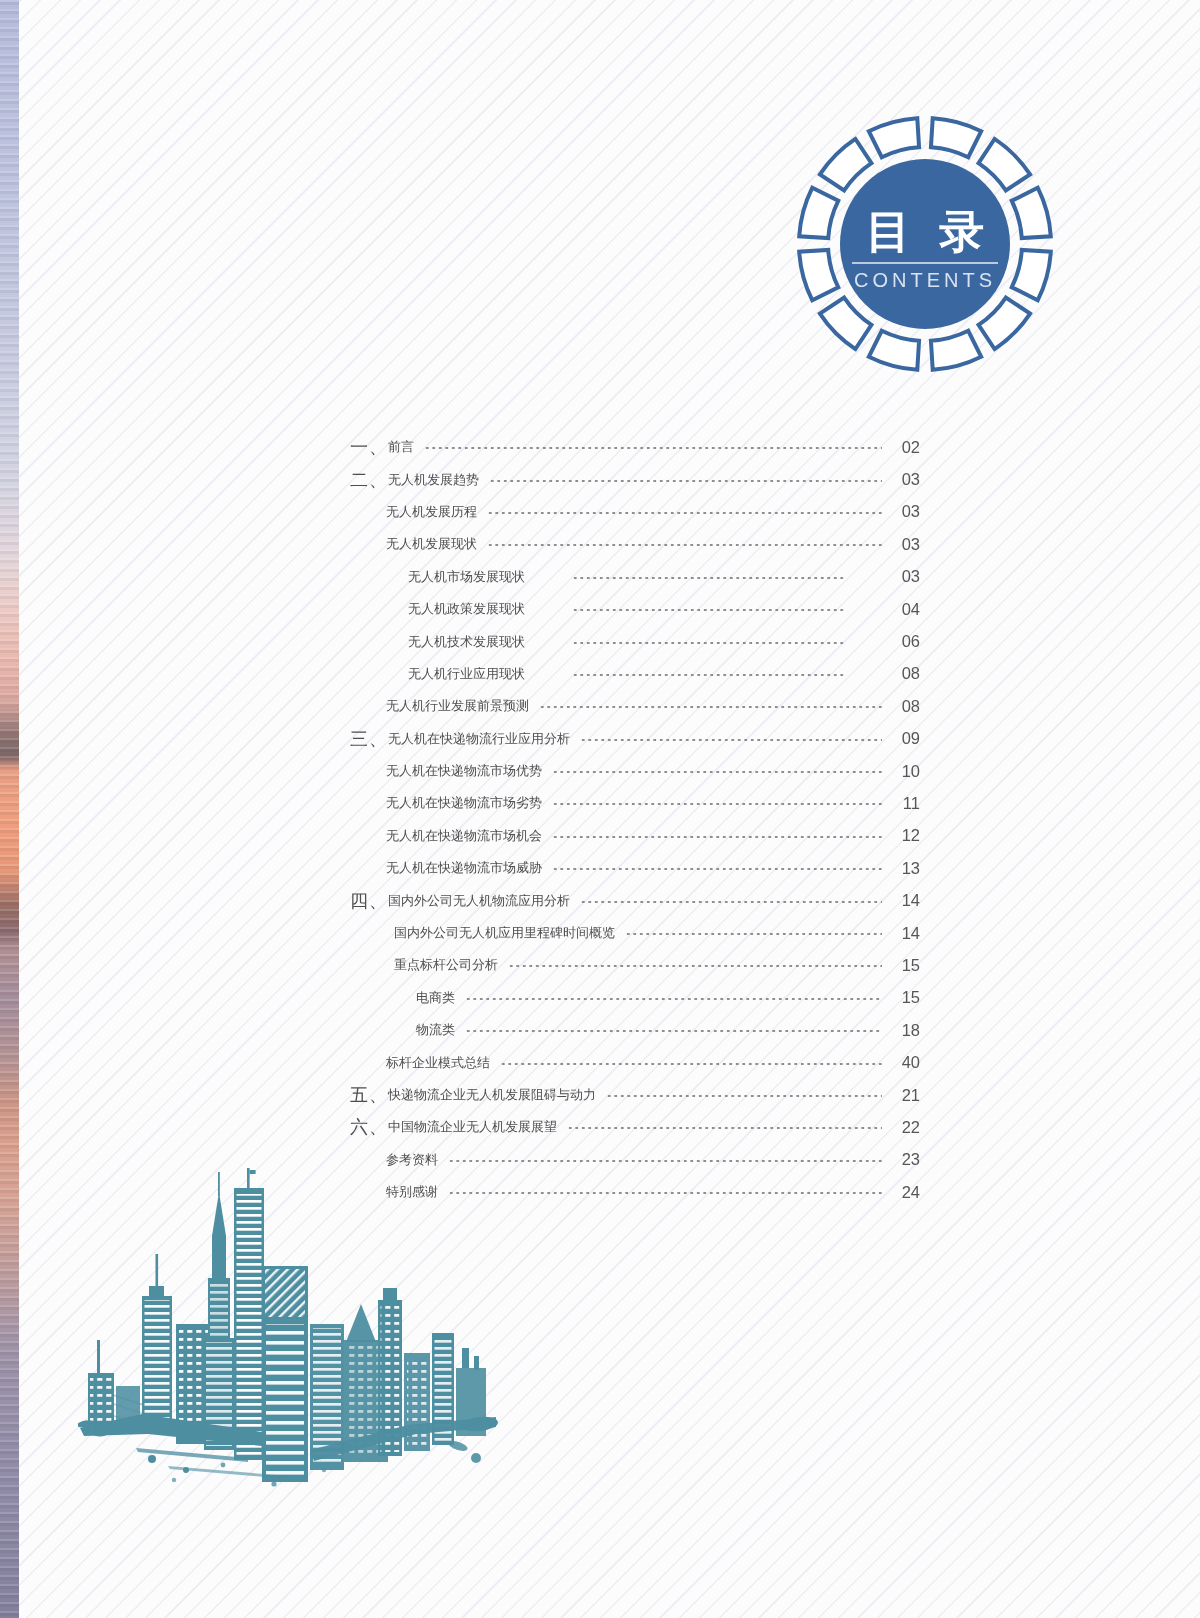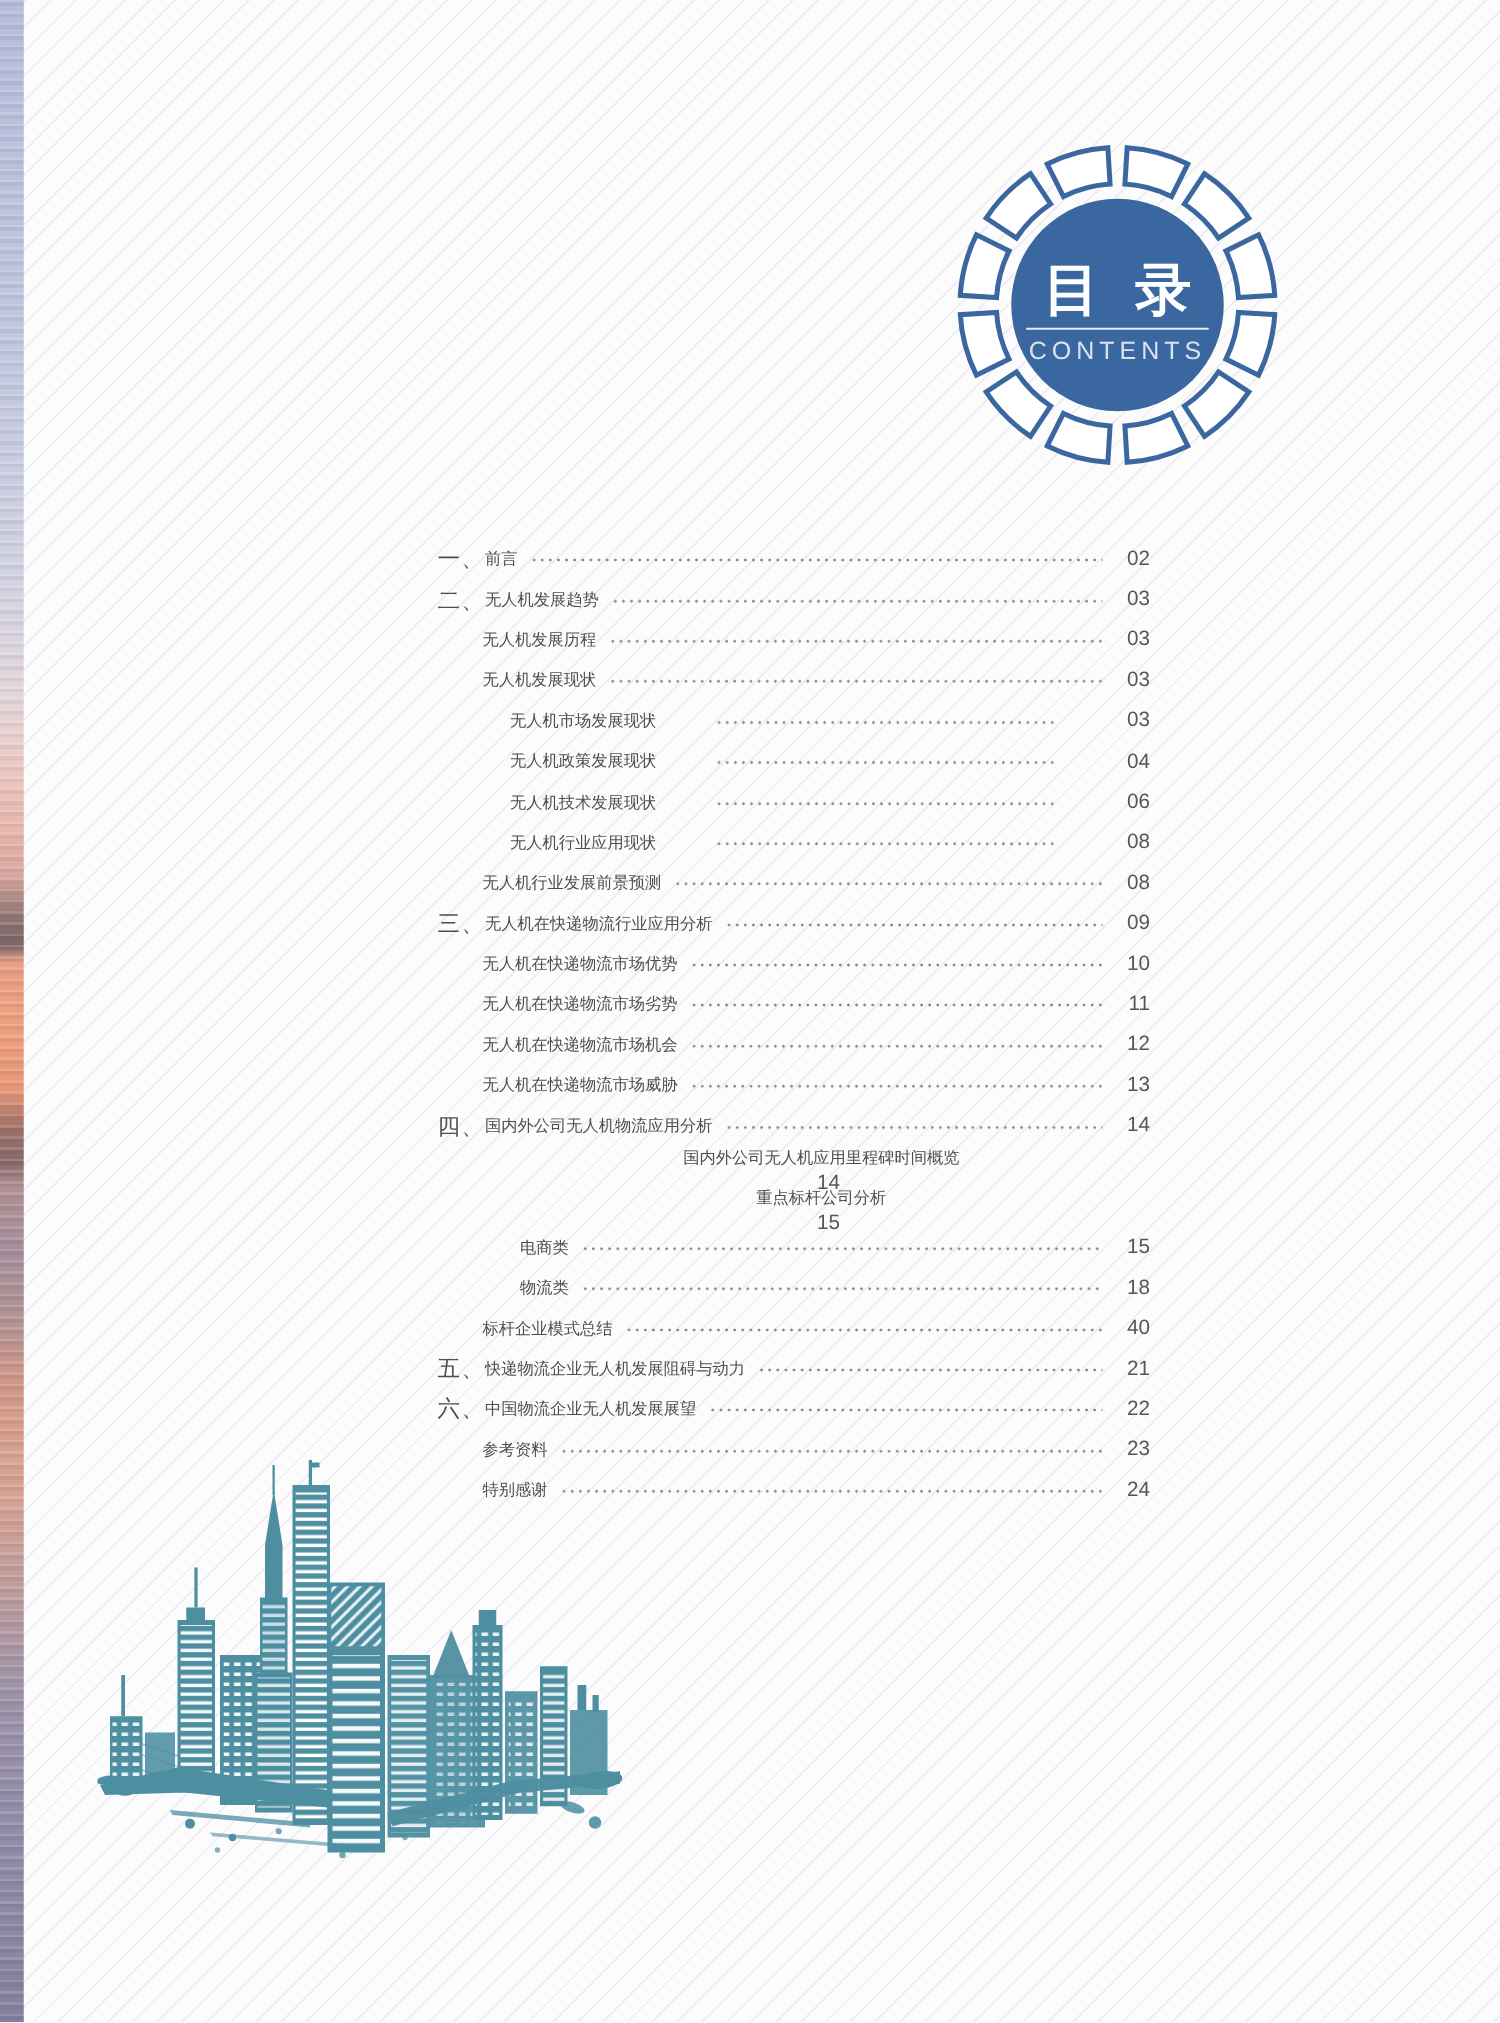--- a/index.html
+++ b/index.html
@@ -54,21 +54,21 @@
       #8a87a3 95.8%,
       #82809c 100%);
   }
   .photo-strip:after { 
     content:""; position:absolute; inset:0;
     background:repeating-linear-gradient(to bottom,
       rgba(255,255,255,0.14) 0 2px, rgba(0,0,0,0.05) 2px 5px, rgba(0,0,0,0) 5px 9px);
   }
 
   
-  .badge { position:absolute; left:763px; top:113px; width:262px; height:262px; }
+  .badge { position:absolute; left:794px; top:113px; width:262px; height:262px; }
   .badge svg { width:100%; height:100%; display:block; }
   .seg { fill:#ffffff; stroke:var(--accent); stroke-width:4; }
   .badge-circle { fill:var(--accent); }
   .badge-cn {
     fill:#ffffff; font-size:45px; font-weight:bold;
     letter-spacing:8px; text-anchor:middle;
     font-family:"Liberation Sans","DejaVu Sans",sans-serif;
   }
   .badge-divider { stroke:#e6ecf5; stroke-width:1.6; }
   .badge-en {
@@ -84,21 +84,21 @@
   .toc-row { display:flex; align-items:center; height:32.4px; }
   .toc-row .num  { flex:none; width:38px; font-size:18px; letter-spacing:1px; }
   .toc-row .label{ flex:none; font-size:13px; white-space:nowrap; }
   .toc-row .dots {
     flex:1 1 auto; height:16px; margin:2px 8px 0 10px;
     background-image:radial-gradient(circle, #8d8d8d 1.05px, rgba(0,0,0,0) 1.35px);
     background-size:6.5px 16px; background-repeat:repeat-x; background-position:0 center;
   }
   .toc-row .pg { flex:none; width:30px; text-align:right; font-size:16.5px; color:#565656; }
   .lv1   { padding-left:36px; }
-  .lv1_5 { padding-left:44px;flex-direction:column; }
+  .lv1_5 { padding-left:44px; }
   .lv2   { padding-left:58px;gap:37px; }
   .lv2_5 { padding-left:66px; }
 
   
   .skyline { position:absolute; left:78px; top:1128px; width:420px; height:360px; }
   .sk { fill:var(--teal); }
 </style>
 </head>
 <body>
 

